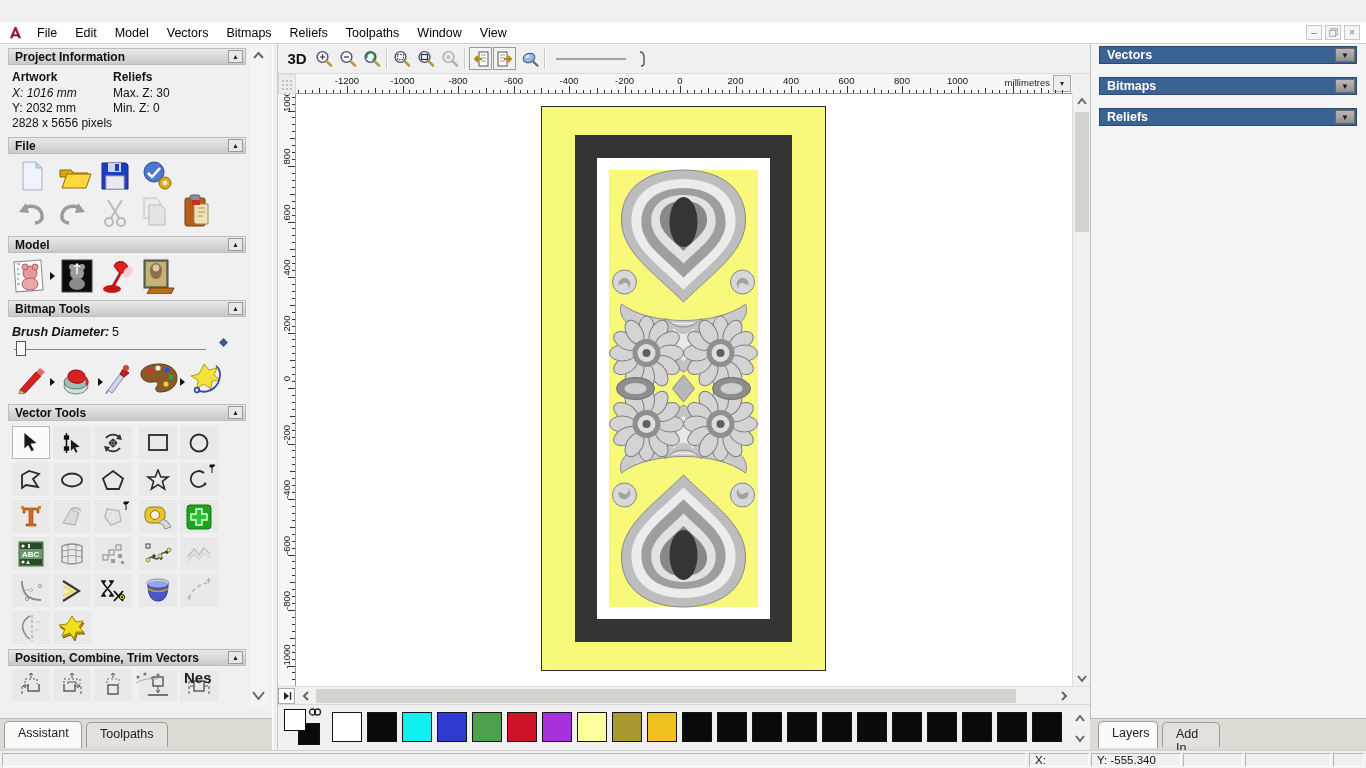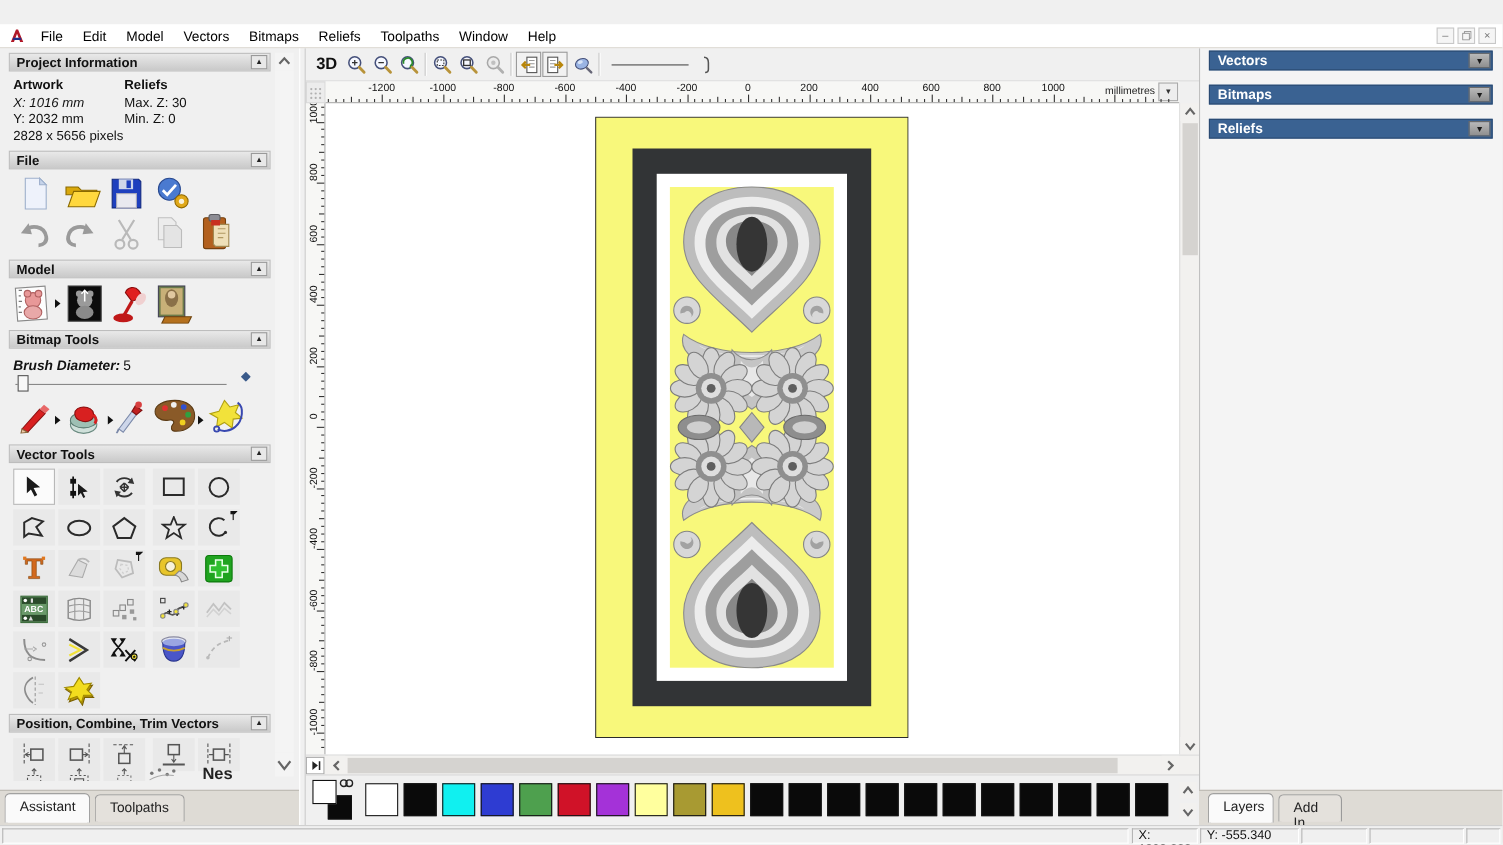--- a/index.html
+++ b/index.html
@@ -98,21 +98,21 @@
     </svg>
     <div id="menu-items">
         <div class="menu-item">File</div>
         <div class="menu-item">Edit</div>
         <div class="menu-item">Model</div>
         <div class="menu-item">Vectors</div>
         <div class="menu-item">Bitmaps</div>
         <div class="menu-item">Reliefs</div>
         <div class="menu-item">Toolpaths</div>
         <div class="menu-item">Window</div>
-        <div class="menu-item">Help</div>
+        <div class="menu-item">View</div>
       </div>
     <div class="mdi-ctl" style="right:44px;">–</div>
     <div class="mdi-ctl" style="right:25px;">
       <svg width="9" height="9" viewBox="0 0 12 12">
           <rect x="3" y="1" width="8" height="8" fill="none" stroke="#888"></rect>
           <rect x="1" y="3" width="8" height="8" fill="#f5f5f5" stroke="#888"></rect>
         </svg>
     </div>
     <div class="mdi-ctl" style="right:6px;">×</div>
   </div>
@@ -534,21 +534,21 @@
         </svg>
     </div>
     <div class="tool" style="left:180px; top:627px; height:30px;">
       <svg width="26" height="22" viewBox="0 0 26 22">
           <path d="M3,1 V21 M23,1 V21" stroke="#555" stroke-dasharray="3,2"></path>
           <rect x="8" y="6" width="10" height="10" fill="none" stroke="#555" stroke-width="1.4"></rect>
           <path d="M8,11 H4 M18,11 h4" stroke="#555"></path>
         </svg>
     </div>
 
-    <div class="abs" style="left:12px; top:651px; width:234px; height:15px; overflow:hidden;">
+    <div class="abs" style="left:12px; top:625px; width:234px; height:15px; overflow:hidden;">
       <div class="tool" style="left:0; top:0; height:28px;">
         <svg width="24" height="24" viewBox="0 0 24 24">
             <path d="M12,2 v5 M10,4 l2,-2 2,2" stroke="#555" fill="none"></path>
             <rect x="6" y="8" width="12" height="10" fill="none" stroke="#555" stroke-dasharray="2,2"></rect>
           </svg>
       </div>
       <div class="tool" style="left:41px; top:0; height:28px;">
         <svg width="24" height="24" viewBox="0 0 24 24">
             <path d="M12,2 v5 M10,4 l2,-2 2,2" stroke="#555" fill="none"></path>
             <rect x="4" y="8" width="16" height="10" fill="none" stroke="#555" stroke-dasharray="2,2"></rect>

